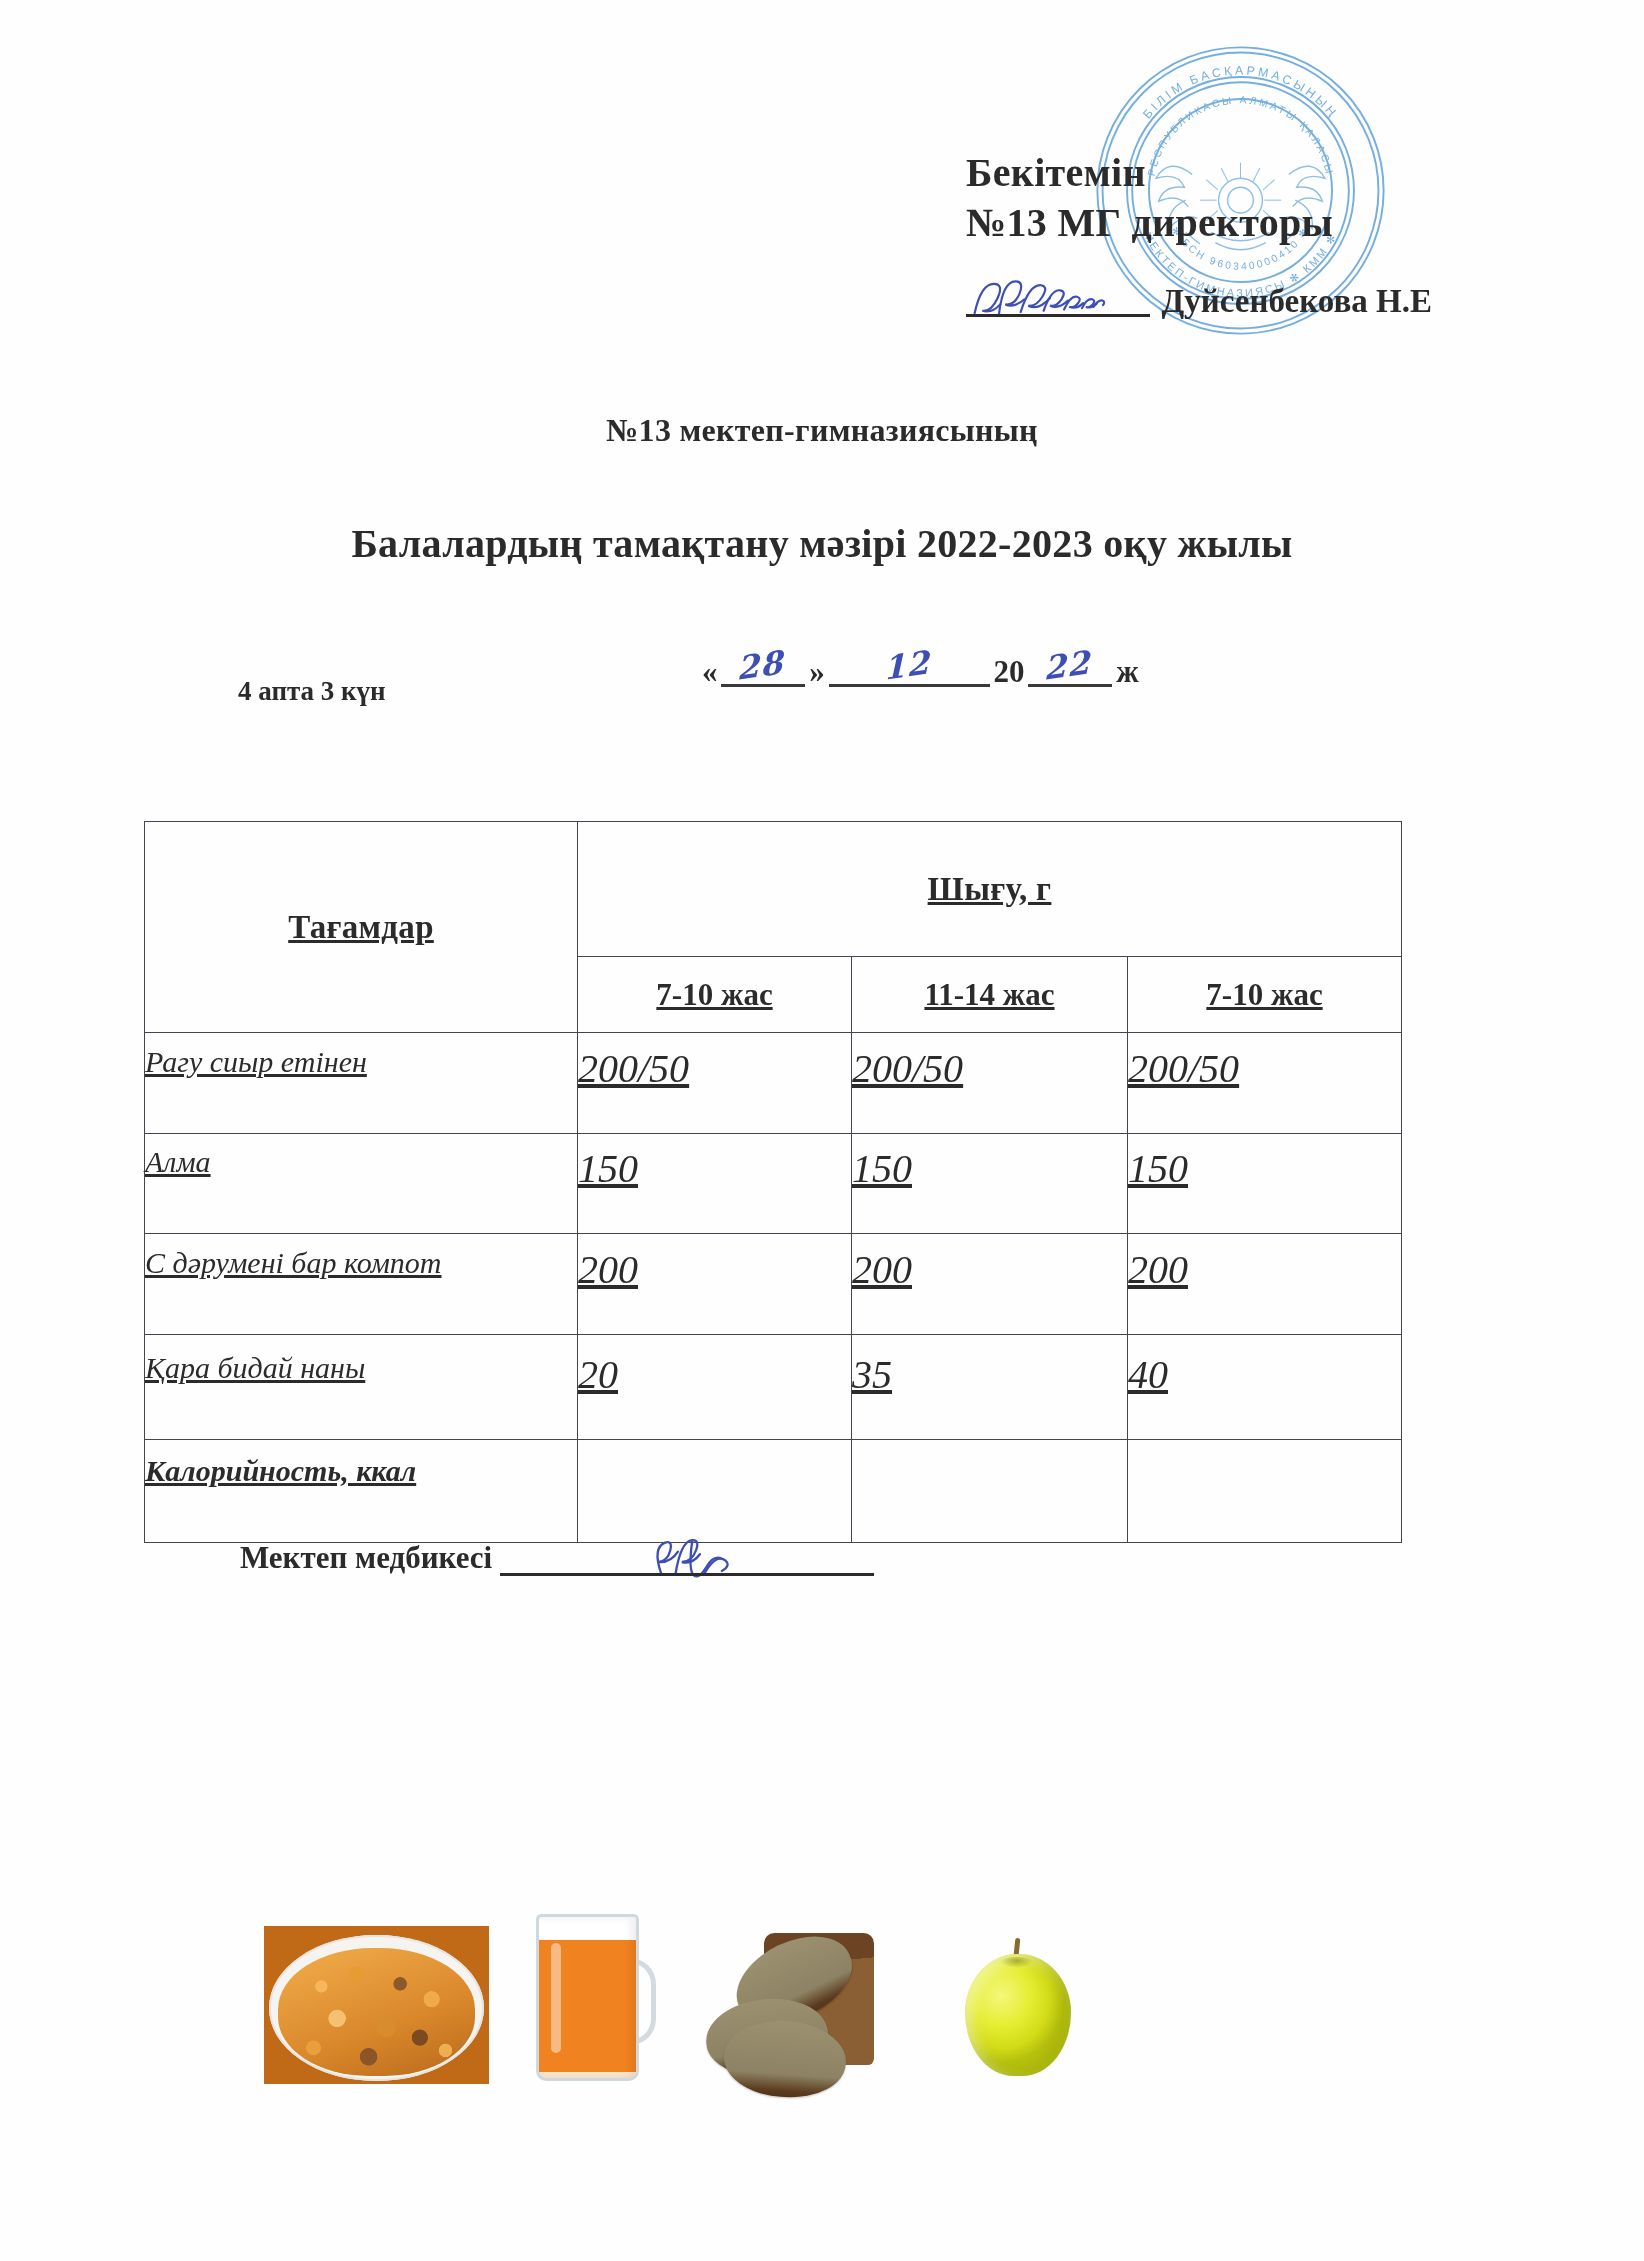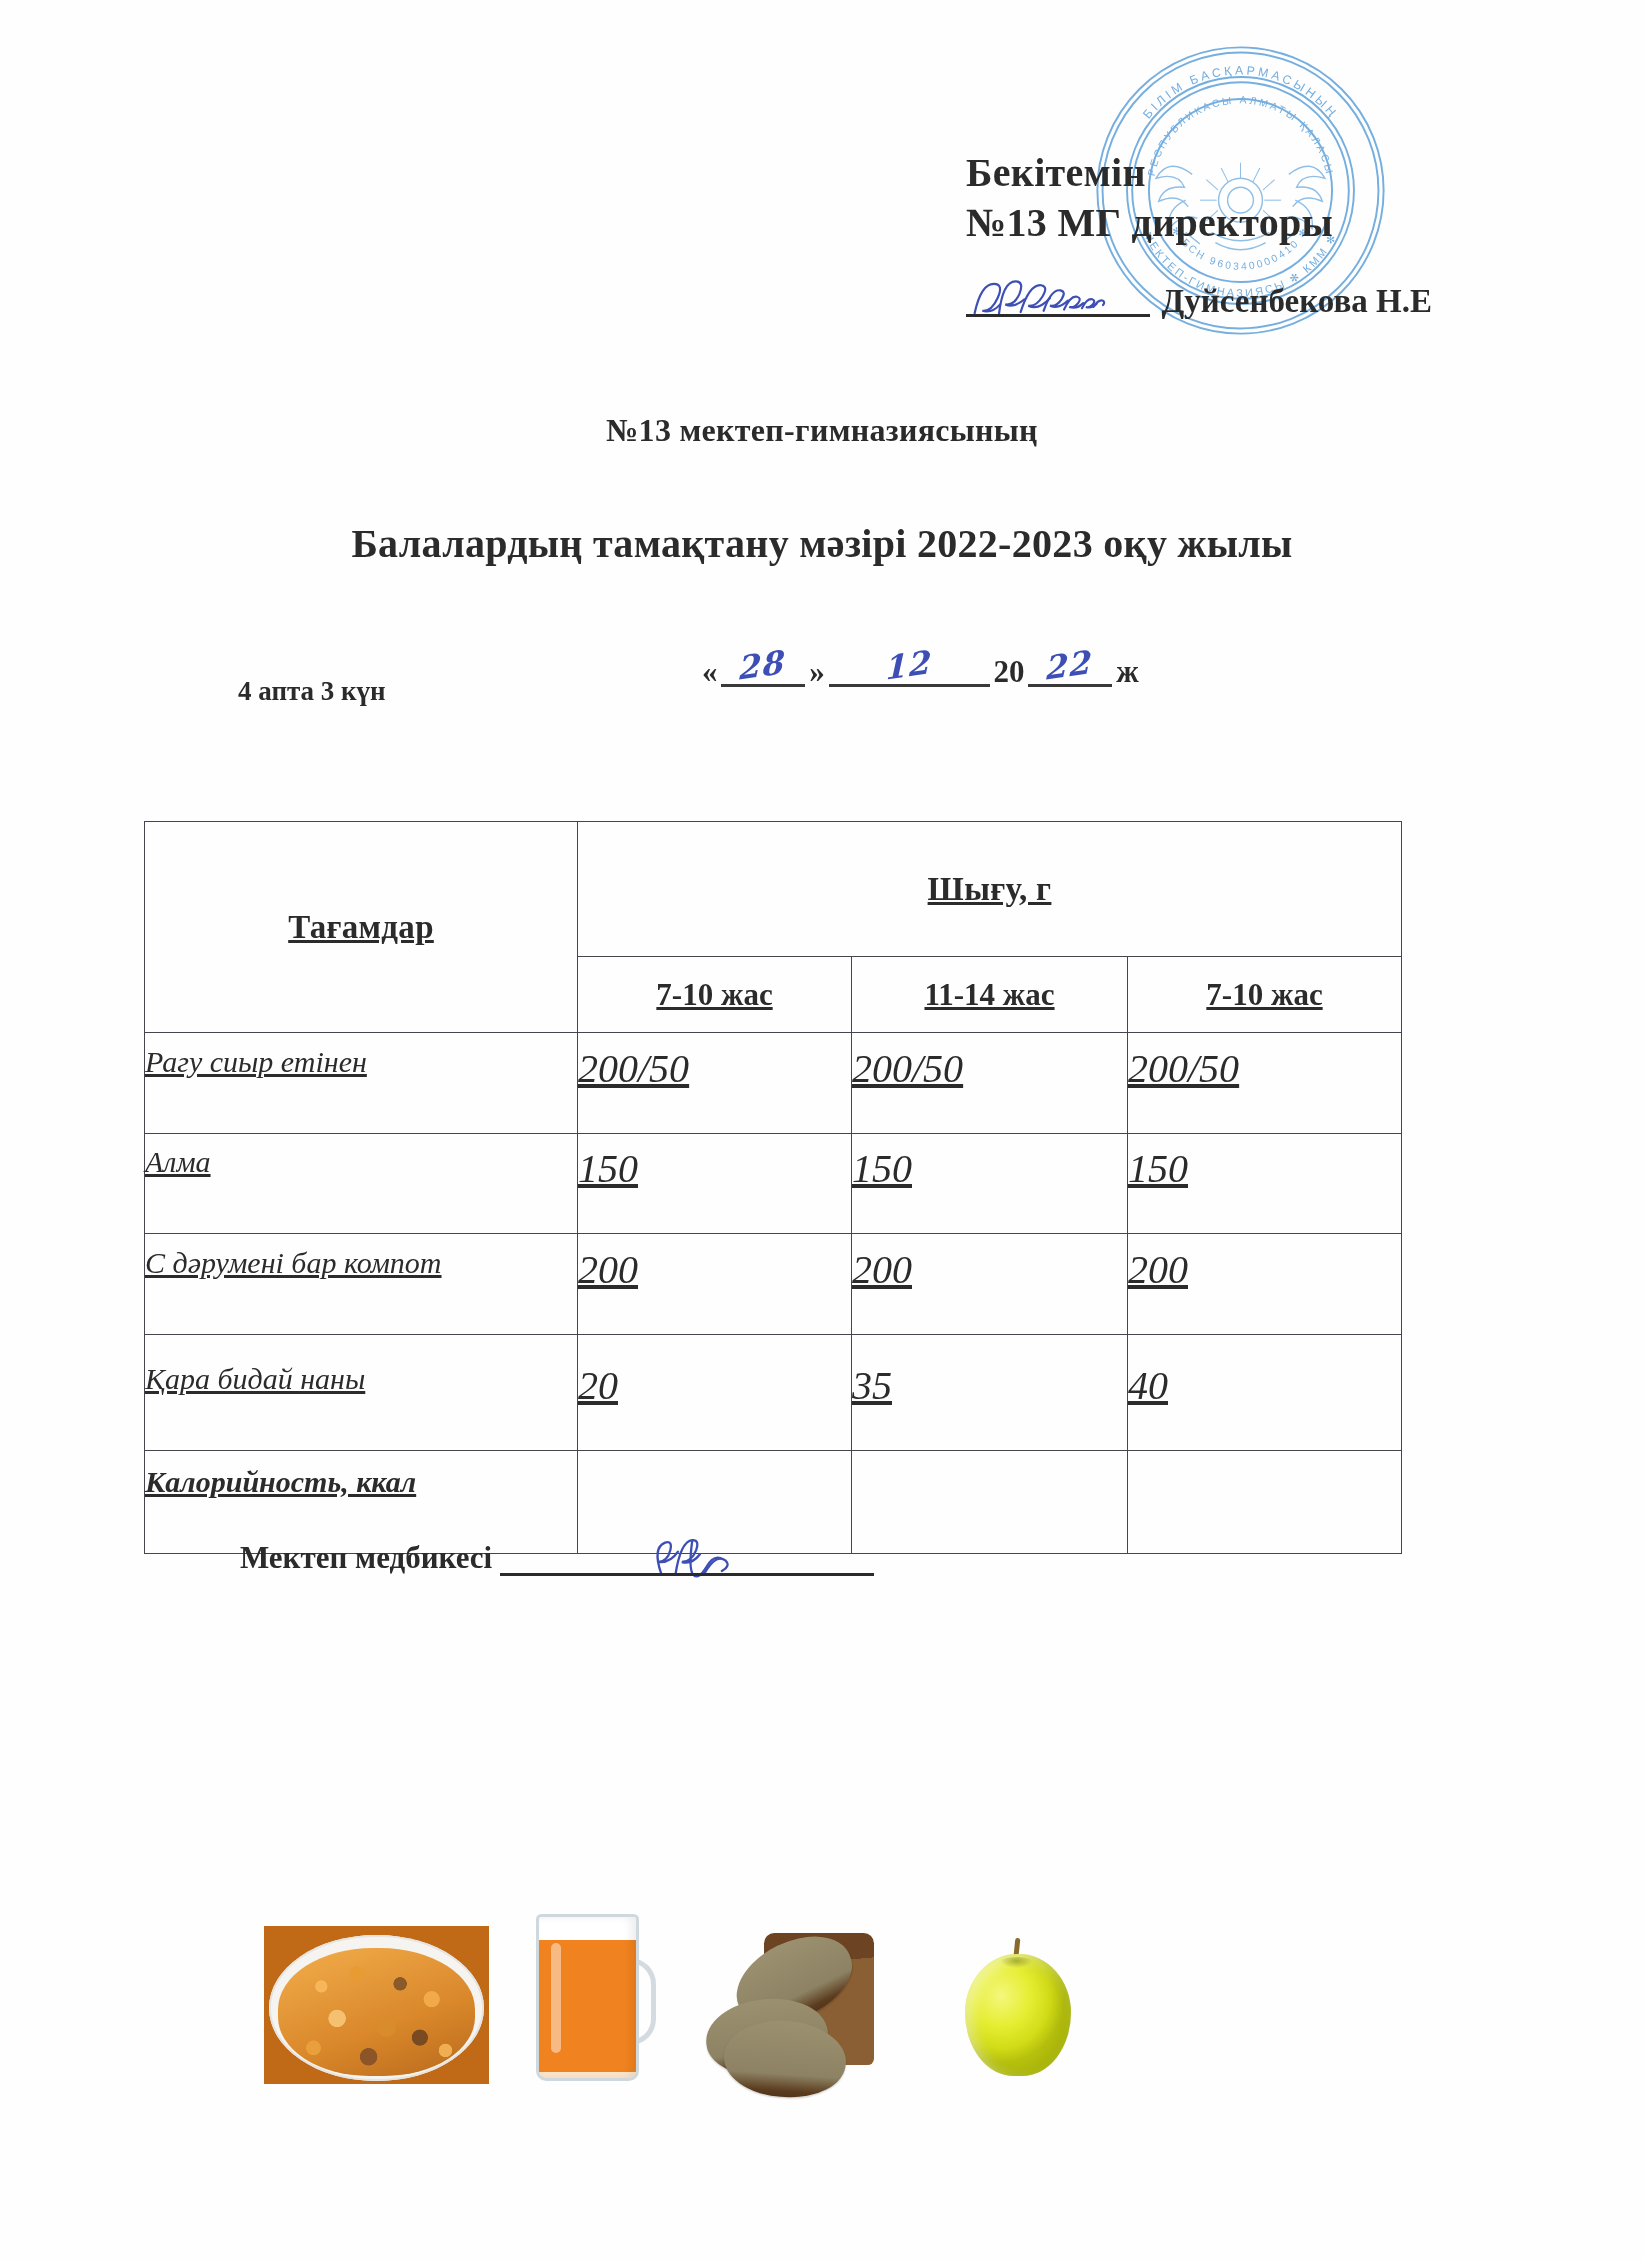--- a/index.html
+++ b/index.html
@@ -186,21 +186,21 @@
   .cell-val {
     height: 88px;
     font-style: italic;
     font-size: 40px;
     vertical-align: middle;
   }
   
   tr.r0 .cell-food, tr.r0 .cell-val { vertical-align: top; padding-top: 11.6px; }
   tr.r1 .cell-food, tr.r1 .cell-val { vertical-align: top; padding-top: 11.6px; }
   tr.r2 .cell-food, tr.r2 .cell-val { vertical-align: top; padding-top: 11.6px; }
-  tr.r3 .cell-food, tr.r3 .cell-val { vertical-align: top; padding-top: 27px; }
+  tr.r3 .cell-food, tr.r3 .cell-val { vertical-align: top; padding-top: 16px; }
   tr.r4 .cell-food, tr.r4 .cell-val { vertical-align: top; padding-top: 14px; }
 
   
   .footer-sigs {
     position: absolute;
     left: 240px;
     top: 1536px;
     width: 837px;
   }
   .fsig {

